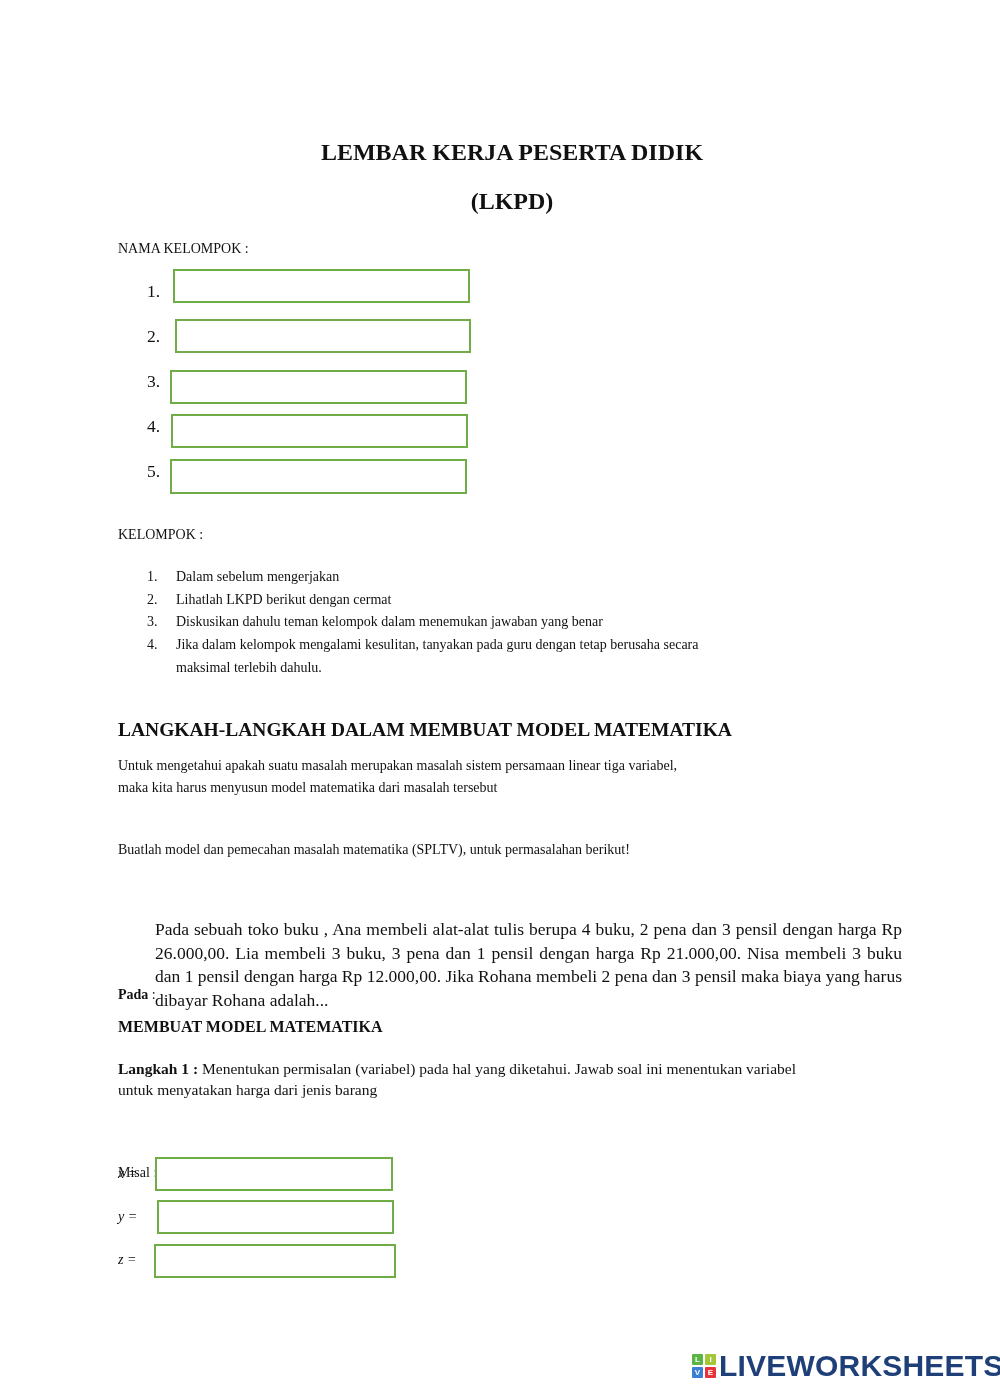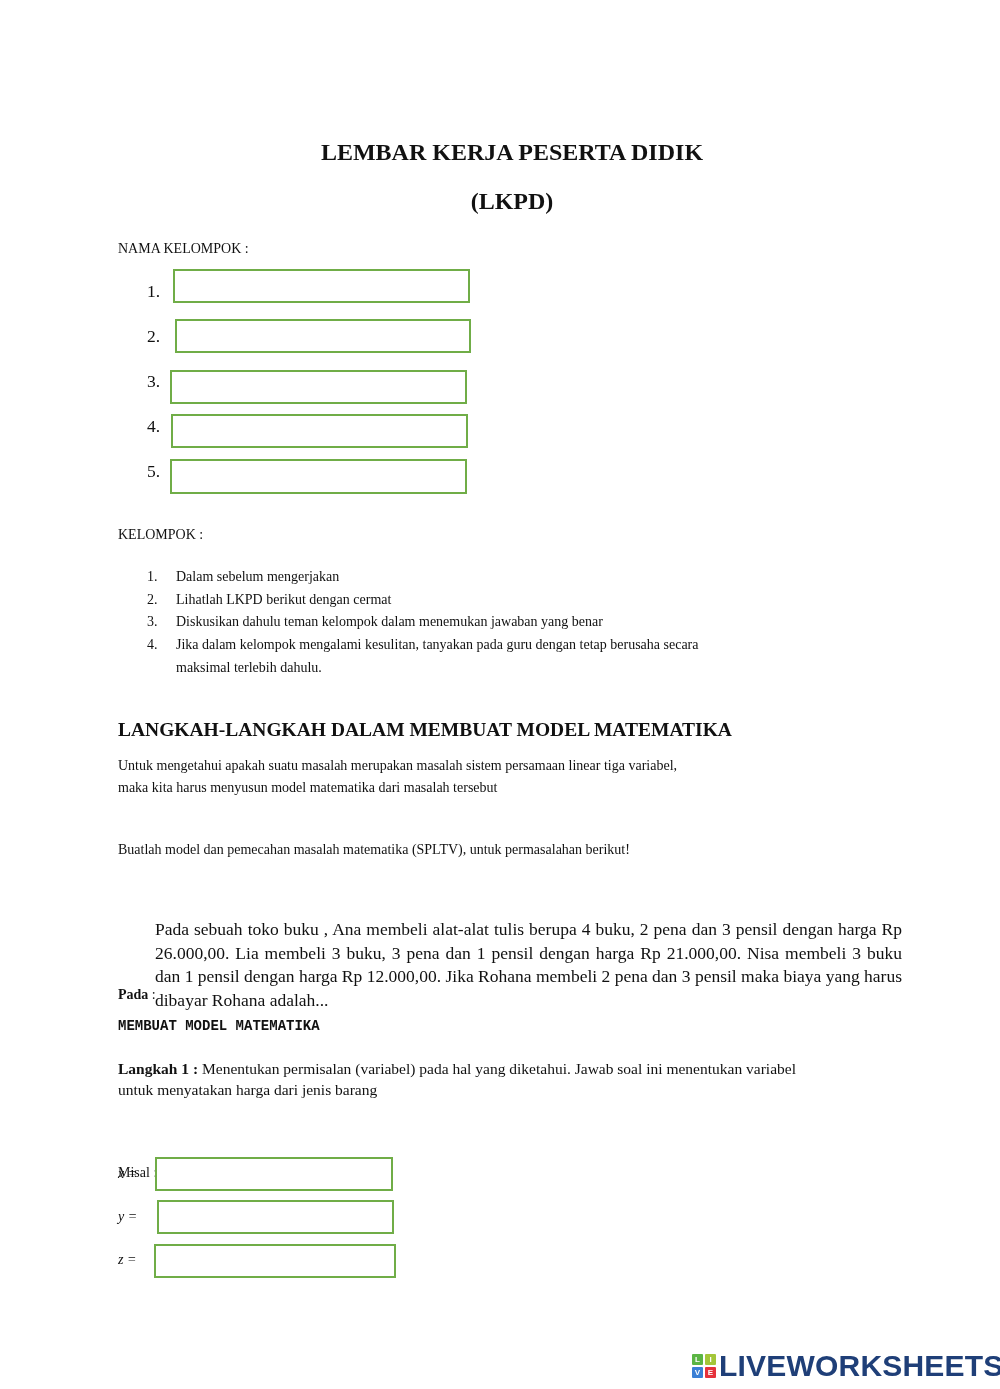--- a/index.html
+++ b/index.html
@@ -6,21 +6,21 @@
   body { width: 1000px; height: 1389px; position: relative; overflow: hidden;
          font-family: "Liberation Serif", "DejaVu Serif", serif; color: #111; }
   .abs { position: absolute; }
   .title { left: 0; width: 1024px; text-align: center; font-weight: bold; font-size: 24px; }
   .t { font-size: 14px; line-height: 22px; white-space: nowrap; }
   .box { position: absolute; border: 2px solid #70ad47; box-sizing: border-box; background: #fff; }
   .box input { width: 100%; height: 100%; border: none; outline: none; background: transparent;
                font-family: "Liberation Serif", serif; font-size: 16px; padding: 0 6px; box-sizing: border-box; }
   .num { font-size: 17.5px; }
   .h2 { font-weight: bold; font-size: 19.5px; }
-  .h3 { font-weight: bold; font-size: 14px; font-family: Liberation Mono, monospace; }
+  .h3 { font-weight: bold; font-size: 16px; }
   .problem { left: 155px; width: 747px; font-size: 17.5px; line-height: 23.5px; text-align: justify; }
   .small { font-size: 15.5px; line-height: 21px; }
   .logo { left: 692px; top: 1352px; height: 28px; display: flex; align-items: center; }
   .logo-grid { display: grid; grid-template-columns: 11px 11px; grid-template-rows: 11px 11px; gap: 2px; margin-right: 3px; }
   .logo-grid span { display: flex; align-items: center; justify-content: center; color: #fff;
                     font-family: "Liberation Sans", sans-serif; font-weight: bold; font-size: 8px; border-radius: 1px; }
   .logo-text { font-family: "Liberation Sans", "DejaVu Sans", sans-serif; font-weight: bold; font-size: 30px;
                color: #1f3f78; letter-spacing: 0.2px; line-height: 28px; }
 </style>
 </head>

